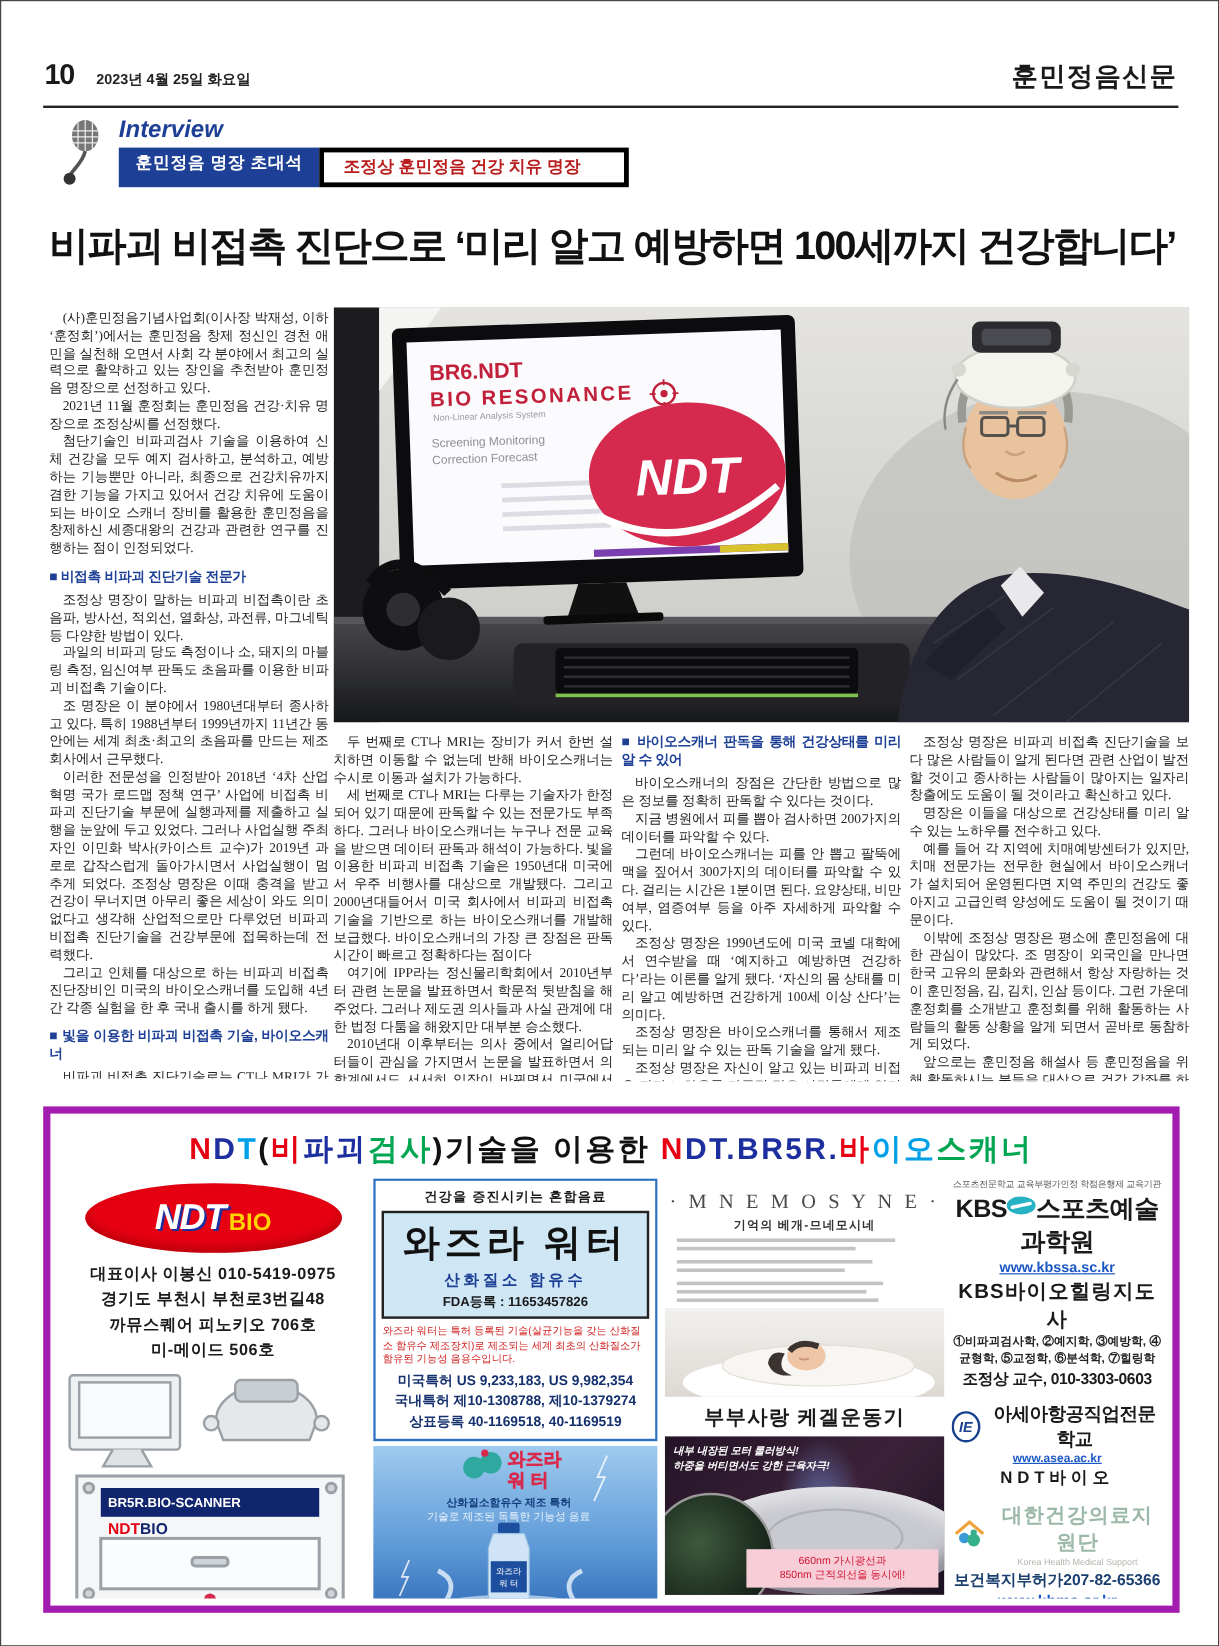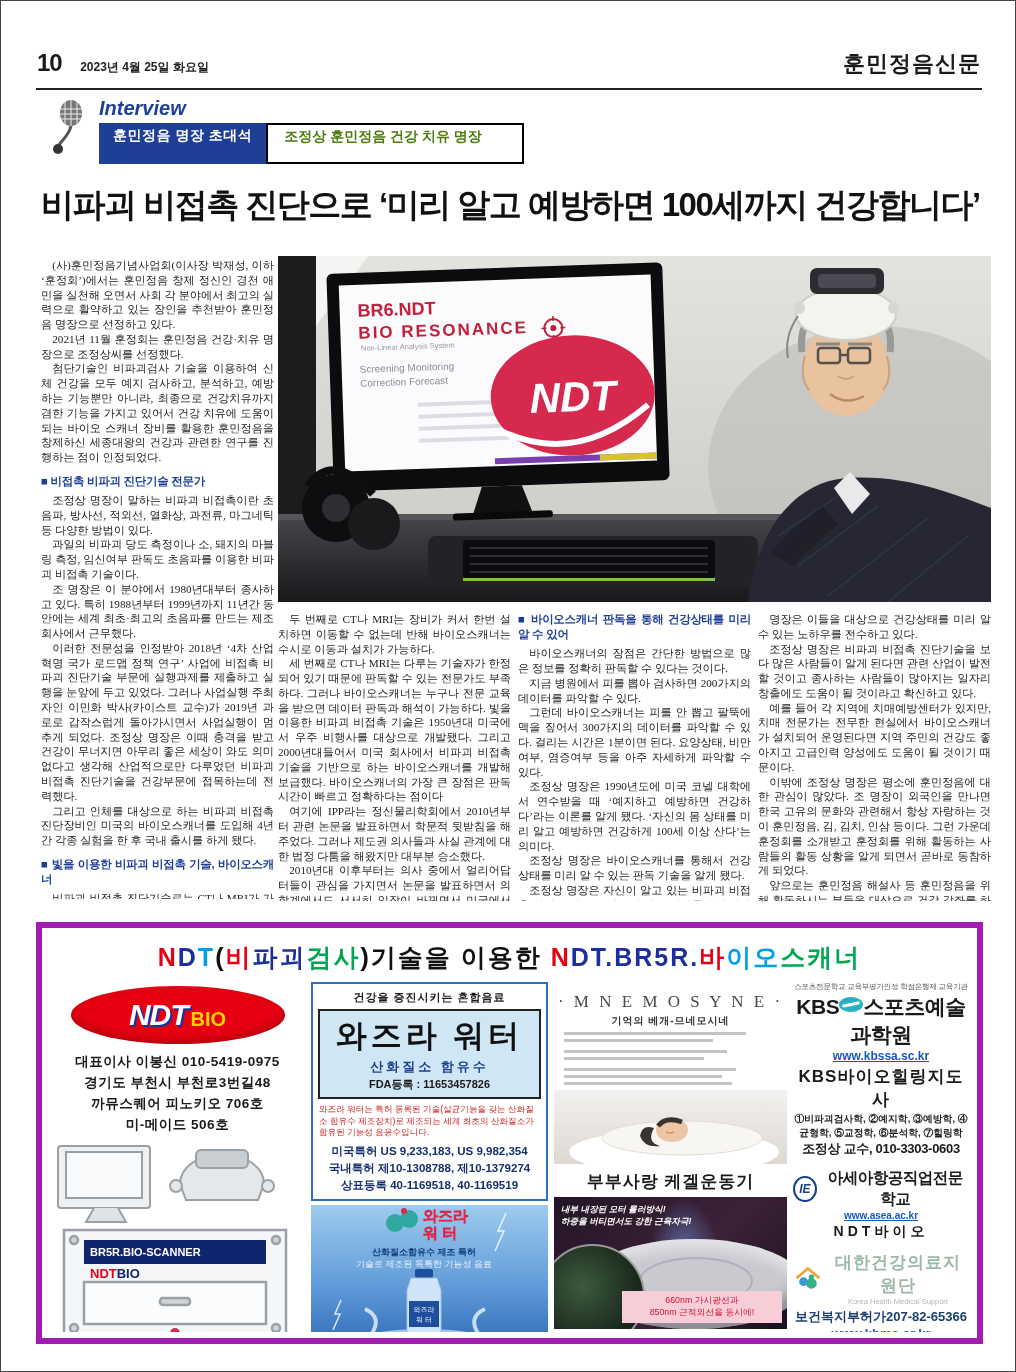--- a/index.html
+++ b/index.html
@@ -17,22 +17,22 @@
   .head-rule { position:absolute; left:35px; right:33px; top:87px; height:2px; background:#222; }
 
   
   .strip { position:absolute; left:48px; top:96px; height:56px; }
   .mic { position:absolute; left:0; top:2px; }
   .strip-right { position:absolute; left:50px; top:0; width:480px; }
   .interview-word { font-size:20px; font-weight:bold; font-style:italic; color:#1d3f96; }
   .strip-boxes { display:flex; margin-top:3px; }
   .box-filled { background:#1d3f96; color:#fff; font-weight:bold; font-size:14px;
                 padding:4px 14px 5px; letter-spacing:0.5px; }
-  .box-outline { border:2px solid #000000; color:#4d7c0f; font-weight:bold; font-size:14px;
-                 padding:3px 16px 16px; width:258px; background:#fff; }
+  .box-outline { border:4px solid #000000; color:#b91c1c; font-weight:bold; font-size:14px;
+                 padding:3px 16px 4px; width:258px; background:#fff; }
 
   
   .headline { position:absolute; left:40px; right:38px; top:182px; font-size:33px; font-weight:900;
               letter-spacing:-1.5px; color:#111; white-space:nowrap; }
 
   
   .article { position:absolute; left:0; top:255px; width:1016px; height:645px; }
   .col { position:absolute; overflow:hidden; font-family:"Liberation Serif", serif;
          font-size:11.2px; line-height:1.32; text-align:justify; color:#222; }
   .col p { text-indent:1em; }
@@ -272,28 +272,28 @@
       <p>여기에 IPP라는 정신물리학회에서 2010년부터 관련 논문을 발표하면서 학문적 뒷받침을 해주었다. 그러나 제도권 의사들과 사실 관계에 대한 법정 다툼을 해왔지만 대부분 승소했다.</p>
       <p>2010년대 이후부터는 의사 중에서 얼리어답터들이 관심을 가지면서 논문을 발표하면서 의학계에서도 서서히 입장이 바뀌면서 미국에서는 산업화가 되고 있다.</p>
     </div>
 
     <div class="col col3">
       <h3>■ 바이오스캐너 판독을 통해 건강상태를 미리 알 수 있어</h3>
       <p>바이오스캐너의 장점은 간단한 방법으로 많은 정보를 정확히 판독할 수 있다는 것이다.</p>
       <p>지금 병원에서 피를 뽑아 검사하면 200가지의 데이터를 파악할 수 있다.</p>
       <p>그런데 바이오스캐너는 피를 안 뽑고 팔뚝에 맥을 짚어서 300가지의 데이터를 파악할 수 있다. 걸리는 시간은 1분이면 된다. 요양상태, 비만여부, 염증여부 등을 아주 자세하게 파악할 수 있다.</p>
       <p>조정상 명장은 1990년도에 미국 코넬 대학에서 연수받을 때 ‘예지하고 예방하면 건강하다’라는 이론를 알게 됐다. ‘자신의 몸 상태를 미리 알고 예방하면 건강하게 100세 이상 산다’는 의미다.</p>
-      <p>조정상 명장은 바이오스캐너를 통해서 건강상태를 미리 알 수 있는 판독 기술을 알게 됐다.</p>
+      <p>조정상 명장은 바이오스캐너를 통해서 제조되는 미리 알 수 있는 판독 기술을 알게 됐다.</p>
       <p>조정상 명장은 자신이 알고 있는 비파괴 비접촉 진단 노하우를 가급적 많은 사람들에게 알리기 위해 현재 KBS스포츠예술과학원회에서 바이오힐링 지도사 과정을 통해 관련 지식을 전달하고 있다.</p>
 
     </div>
 
     <div class="col col4">
+      <p>조정상 명장은 비파괴 비접촉 진단기술을 보다 많은 사람들이 알게 된다면 관련 산업이 발전할 것이고 종사하는 사람들이 많아지는 일자리 창출에도 도움이 될 것이라고 확신하고 있다.</p>
       <p>명장은 이들을 대상으로 건강상태를 미리 알 수 있는 노하우를 전수하고 있다.</p>
-      <p>조정상 명장은 비파괴 비접촉 진단기술을 보다 많은 사람들이 알게 된다면 관련 산업이 발전할 것이고 종사하는 사람들이 많아지는 일자리 창출에도 도움이 될 것이라고 확신하고 있다.</p>
       <p>예를 들어 각 지역에 치매예방센터가 있지만, 치매 전문가는 전무한 현실에서 바이오스캐너가 설치되어 운영된다면 지역 주민의 건강도 좋아지고 고급인력 양성에도 도움이 될 것이기 때문이다.</p>
       <p>이밖에 조정상 명장은 평소에 훈민정음에 대한 관심이 많았다. 조 명장이 외국인을 만나면 한국 고유의 문화와 관련해서 항상 자랑하는 것이 훈민정음, 김, 김치, 인삼 등이다. 그런 가운데 훈정회를 소개받고 훈정회를 위해 활동하는 사람들의 활동 상황을 알게 되면서 곧바로 동참하게 되었다.</p>
       <p>앞으로는 훈민정음 해설사 등 훈민정음을 위해 활동하시는 분들을 대상으로 건강 강좌를 하고 싶다는 포부도 밝히고 있다.</p>
 
     </div>
   </div>
 
   <div class="ads">
 
     <div class="ad-banner">

